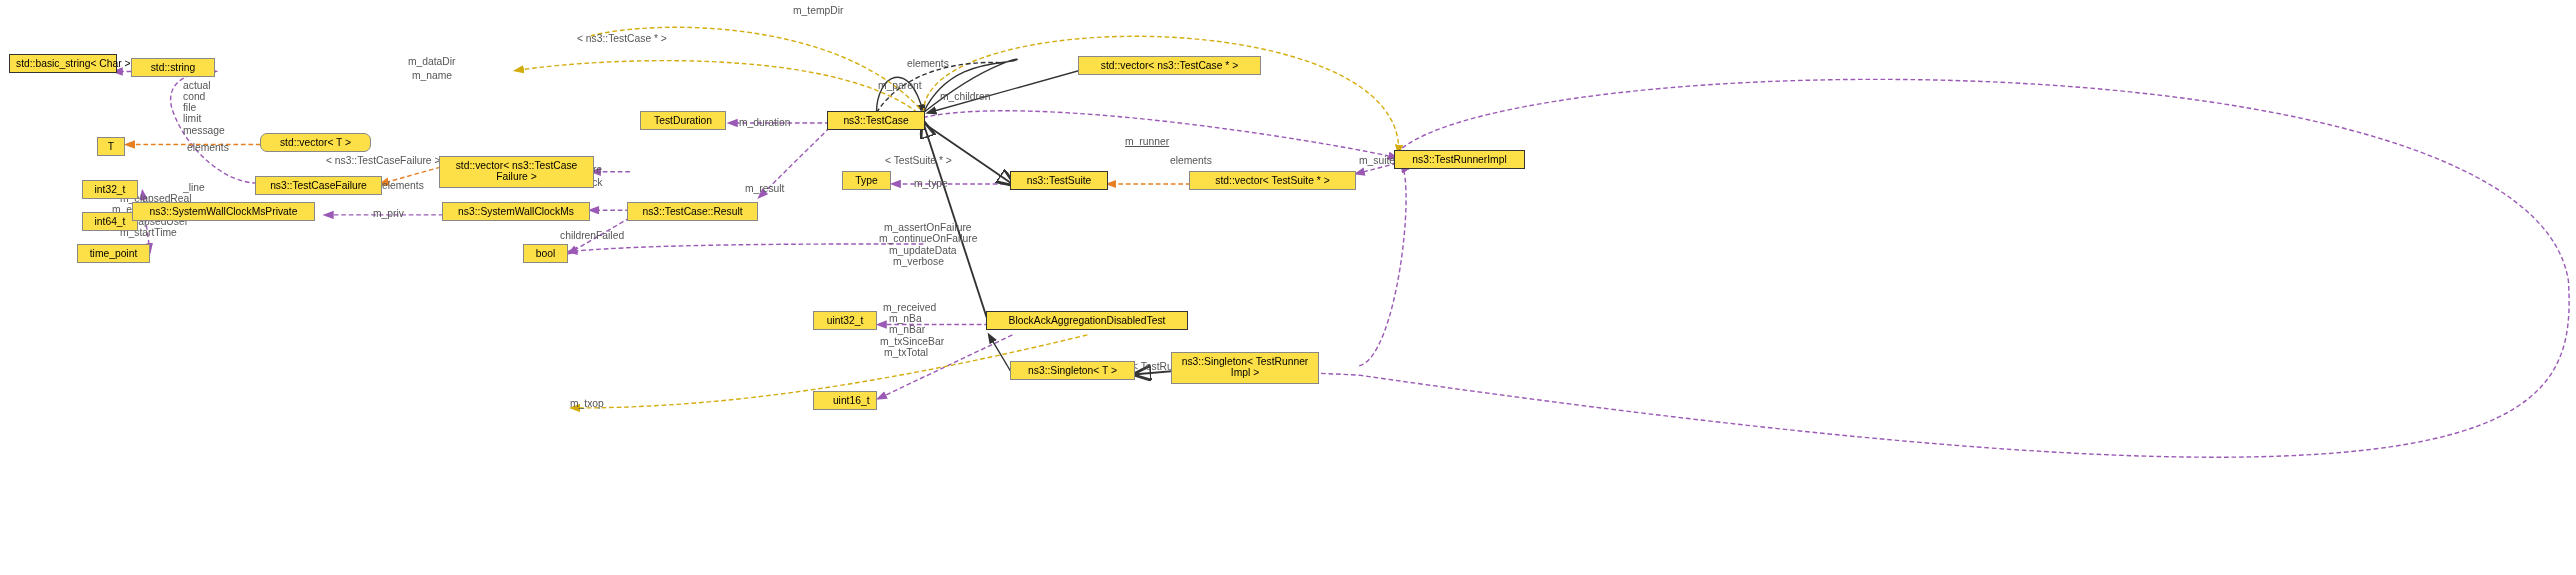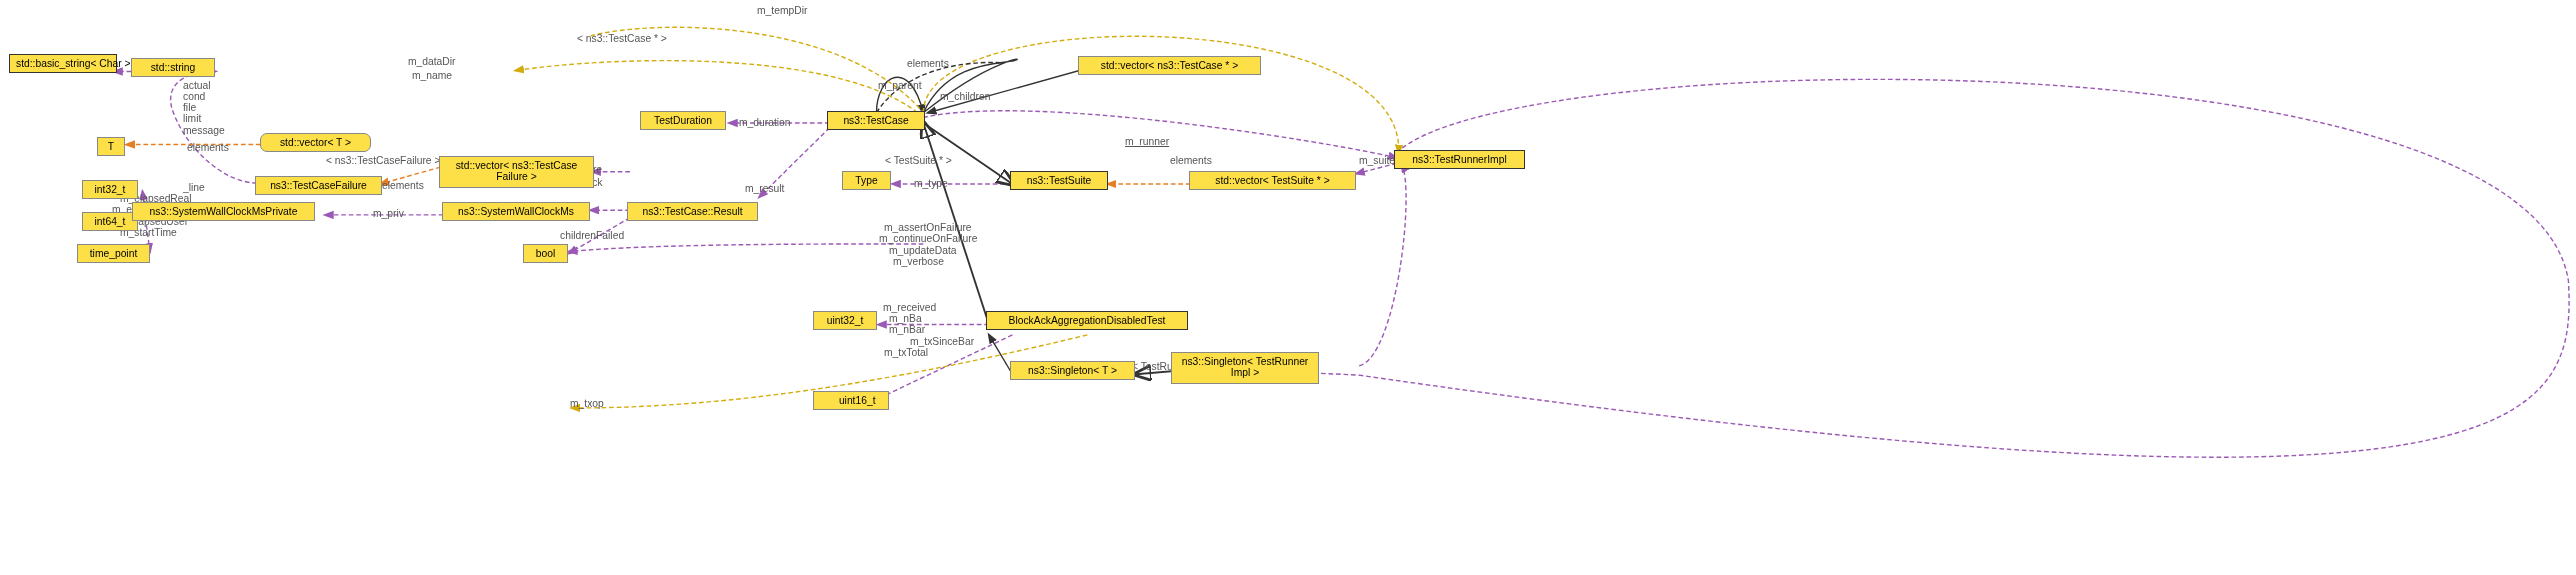--- a/index.html
+++ b/index.html
@@ -209,21 +209,21 @@
   </div>
 
   <div class="node" style="left:842px;top:171px;width:49px;">
     <span>Type</span>
   </div>
 
   <div class="node" style="left:813px;top:311px;width:64px;">
     <span>uint32_t</span>
   </div>
 
-  <div class="node" style="left:813px;top:391px;width:76px;padding-left:18px;">
+  <div class="node" style="left:813px;top:391px;width:64px;padding-left:18px;">
     <span>uint16_t</span>
   </div>
 
   <div class="node dark-border" style="left:1010px;top:171px;width:98px;">
     <span>ns3::TestSuite</span>
   </div>
 
   <div class="node" style="left:1189px;top:171px;width:167px;">
     <span>std::vector&lt; TestSuite * &gt;</span>
   </div>
@@ -241,21 +241,21 @@
   </div>
 
   <div class="node" style="left:1171px;top:352px;width:148px;height:32px;">
     <span>ns3::Singleton&lt; TestRunner<br>Impl &gt;</span>
   </div>
 
   <div class="node" style="left:1078px;top:56px;width:183px;">
     <span>std::vector&lt; ns3::TestCase * &gt;</span>
   </div>
 
-  <div class="label" style="left:757px;top:4.7px;">m_tempDir</div>
+  <div class="label" style="left:793px;top:4.7px;">m_tempDir</div>
   <div class="label" style="left:577px;top:33px;">&lt; ns3::TestCase * &gt;</div>
   <div class="label" style="left:408px;top:56px;">m_dataDir</div>
   <div class="label" style="left:412px;top:70px;">m_name</div>
   <div class="label" style="left:183px;top:80px;">actual</div>
   <div class="label" style="left:183px;top:91px;">cond</div>
   <div class="label" style="left:183px;top:102px;">file</div>
   <div class="label" style="left:183px;top:113px;">limit</div>
   <div class="label" style="left:183px;top:125px;">message</div>
   <div class="label" style="left:187px;top:142px;">elements</div>
   <div class="label" style="left:326px;top:155px;">&lt; ns3::TestCaseFailure &gt;</div>
@@ -279,18 +279,18 @@
   <div class="label" style="left:1125px;top:136px;text-decoration:underline;">m_runner</div>
   <div class="label" style="left:1170px;top:155px;">elements</div>
   <div class="label" style="left:1359px;top:155px;">m_suites</div>
   <div class="label" style="left:884px;top:222px;">m_assertOnFailure</div>
   <div class="label" style="left:879px;top:233px;">m_continueOnFailure</div>
   <div class="label" style="left:889px;top:245px;">m_updateData</div>
   <div class="label" style="left:893px;top:256px;">m_verbose</div>
   <div class="label" style="left:883px;top:302px;">m_received</div>
   <div class="label" style="left:889px;top:313px;">m_nBa</div>
   <div class="label" style="left:889px;top:324px;">m_nBar</div>
-  <div class="label" style="left:910px;top:336px;">m_txSinceBar</div>
+  <div class="label" style="left:880px;top:336px;">m_txSinceBar</div>
   <div class="label" style="left:884px;top:347px;">m_txTotal</div>
   <div class="label" style="left:570px;top:398px;">m_txop</div>
   <div class="label" style="left:1132px;top:361px;">&lt; TestRunnerImpl &gt;</div>
 </div>
 
 
 </body></html>

